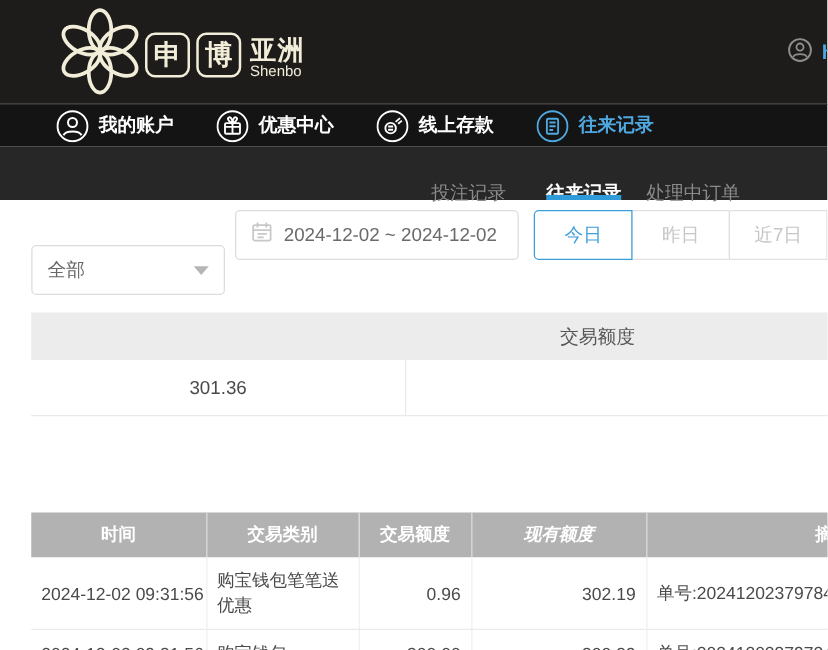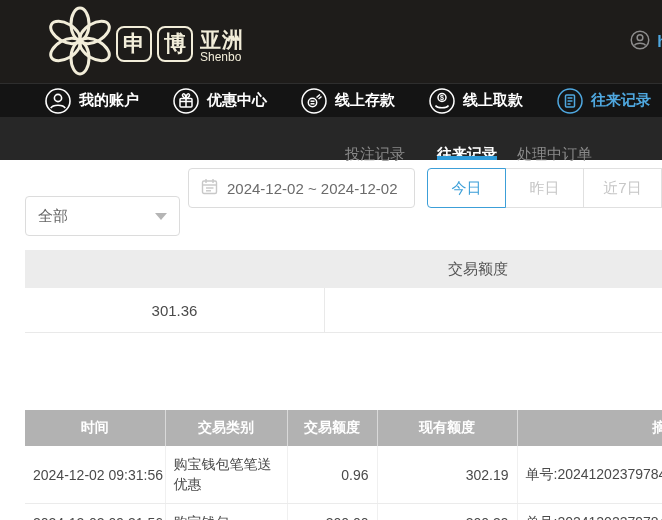--- a/index.html
+++ b/index.html
@@ -63,21 +63,21 @@
 
   
   .dtable { position:absolute; left:25px; top:410px; width:790px; border-collapse:collapse; table-layout:fixed; }
   .dtable th { background:#b2b2b2; color:#fff; font-size:14px; font-weight:bold; height:36px;
                border-right:1px solid #d9d9d9; text-align:center; }
   .dtable th:last-child { border-right:none; }
   .dtable td { color:#4a4a4a; font-size:14px; border-bottom:1px solid #ebebeb;
                border-right:1px solid #f0f0f0; padding:9px 8px; background:#fff; }
   .dtable td:last-child { border-right:none; }
   .col-time { width:140px; } .col-type { width:122px; } .col-amt { width:90px; }
-  .col-bal { width:140px; } .col-memo { width:298px; }
+  .col-bal { width:140px;font-style:italic; } .col-memo { width:298px; }
   .td-time { text-align:left; white-space:nowrap; }
   .td-type { text-align:left; line-height:1.4; }
   .td-num { text-align:right; }
   .td-memo { text-align:left; white-space:nowrap; padding-left:12px; }
 </style>
 </head>
 <body>
 
 <div class="screen">
 
@@ -137,31 +137,20 @@
       <span>
         <svg width="26" height="26" viewBox="0 0 26 26" fill="none" stroke="#fff" stroke-width="1.5">
           <circle cx="13" cy="13" r="12"></circle>
             <circle cx="11.5" cy="14.5" r="4.2"></circle>
           <line x1="9.5" y1="13.2" x2="13.5" y2="13.2"></line>
             <line x1="9.5" y1="15.8" x2="13.5" y2="15.8"></line>
           <path d="M15.5 9.5l3.5-3m-1.5 4.5l3-2.5"></path>
         </svg>
       </span>
       <span>线上存款</span>
-    </div>
-    <div class="nav-item" style="margin-left:34px">
-      <span>
-        <svg width="26" height="26" viewBox="0 0 26 26" fill="none" stroke="#fff" stroke-width="1.5">
-          <circle cx="13" cy="13" r="12"></circle>
-            <circle cx="13" cy="9.5" r="4"></circle>
-          <text x="13" y="12" font-size="7" fill="#fff" stroke="none" text-anchor="middle">$</text>
-          <path d="M6.5 17.5c2 3 11 3 13 0"></path>
-        </svg>
-      </span>
-      <span>线上取款</span>
     </div>
     <div class="nav-item active" style="margin-left:34px">
       <span>
         <svg width="26" height="26" viewBox="0 0 26 26" fill="none" stroke="#4fa8e0" stroke-width="1.5">
           <circle cx="13" cy="13" r="12"></circle>
             <rect x="8.5" y="7" width="9" height="12" rx="1"></rect>
           <line x1="10.5" y1="10" x2="15.5" y2="10"></line>
             <line x1="10.5" y1="13" x2="15.5" y2="13"></line>
           <line x1="10.5" y1="16" x2="13.5" y2="16"></line>
         </svg>

